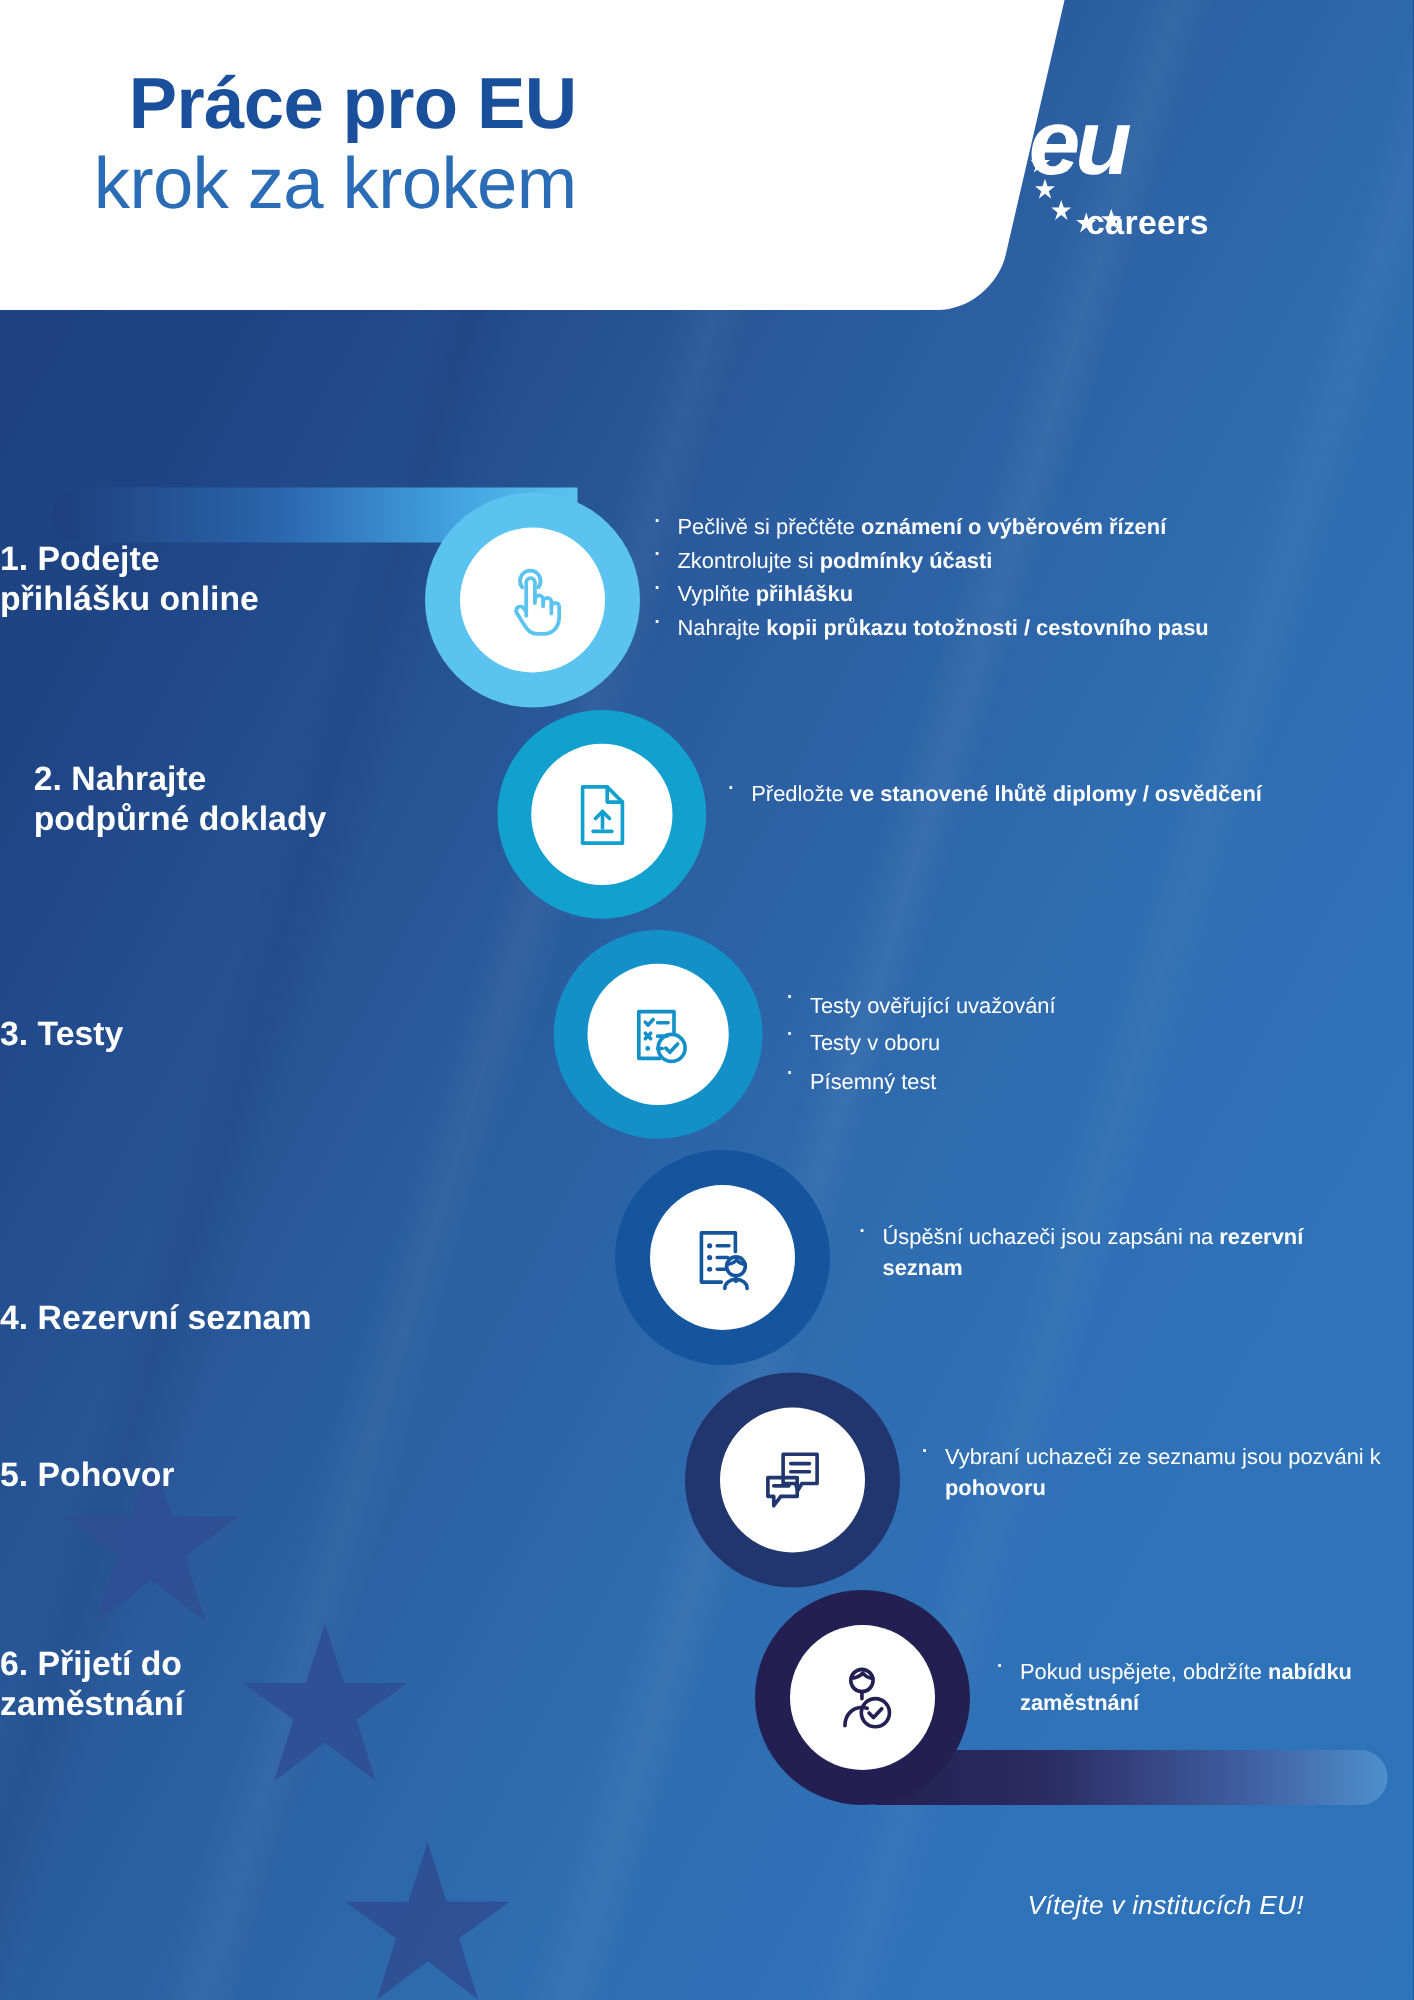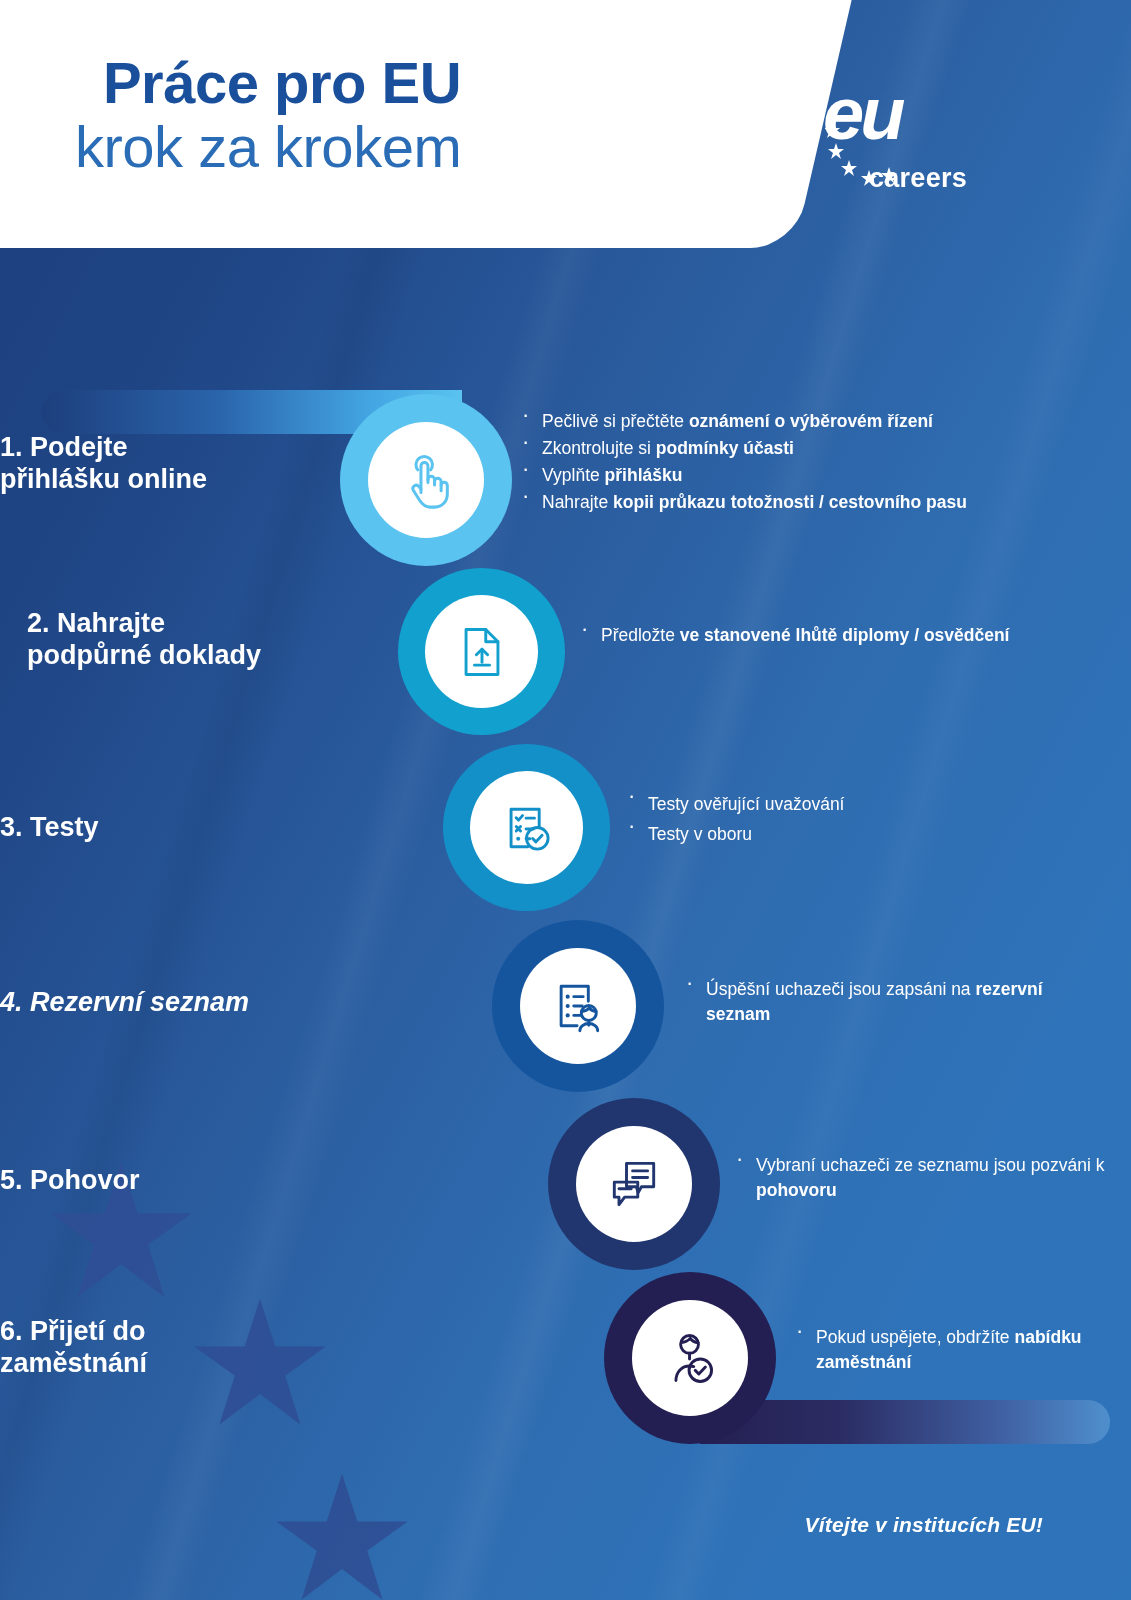--- a/index.html
+++ b/index.html
@@ -121,21 +121,21 @@
     color:#ffffff;
   }
   .bullets b{ font-weight:bold; }
 
   
   .bar{ position:absolute; z-index:2; }
 
   .footer-note{
     position:absolute; right:88px; top:1513px;
     color:#ffffff; font-size:21px;
-    font-weight:bold; font-style:italic;
+    font-weight:normal; font-style:italic;
     letter-spacing:.2px; z-index:5;
   }
 </style>
 </head>
 <body>
 
 <div id="poster">
   <div class="streaks"></div>
 
   <svg class="bgstar" style="left:46px; top:1158px;" width="150" height="145" viewBox="0 0 100 95">
@@ -251,41 +251,44 @@
         <div>3. Testy</div>
       </div>
       <div class="bullets" style="left:622px; top:790px; width:430px; font-size:17.5px; line-height:1.62;">
         <ul>
           <li>
             <span>Testy ověřující uvažování</span>
           </li>
           <li>
             <span>Testy v oboru</span>
           </li>
+          <li>
+            <span>Písemný test</span>
+          </li>
         </ul>
       </div>
     </div>
 
     <div class="step">
       <div class="circle" style="left:492px; top:920px; width:172px; height:172px; background:#15559e;">
         <div class="inner" style="width:116px; height:116px;">
           <svg width="60" height="60" viewBox="0 0 64 64" fill="none" stroke="#15559e" stroke-width="3.1" stroke-linecap="round" stroke-linejoin="round">
             <path d="M43 27V11H14v42h17"></path>
             <circle cx="21" cy="22" r="2.2" fill="#15559e" stroke="none"></circle>
             <circle cx="21" cy="32" r="2.2" fill="#15559e" stroke="none"></circle>
             <circle cx="21" cy="42" r="2.2" fill="#15559e" stroke="none"></circle>
             <path d="M27.5 22h10M27.5 32h9M27.5 42h7"></path>
             <path d="M35.5 39.5a8 8 0 1 1 16 0 8 8 0 0 1-16 0z"></path>
             <path d="M36 37.8c3.2-.2 6.2-1.6 8.1-3.8 1.4 2.1 4 3.6 7.1 3.9"></path>
             <path d="M43.5 47.5v5"></path>
             <path d="M34 58.5c0-4.7 4.3-7.8 9.5-7.8s9.5 3.1 9.5 7.8"></path>
           </svg>
         </div>
       </div>
-      <div class="step-label" style="left:0px; top:987px; width:468px; font-size:27px;font-style:italic;">
+      <div class="step-label" style="left:0px; top:1039px; width:468px; font-size:27px;">
         <div>4. Rezervní seznam</div>
       </div>
       <div class="bullets" style="left:680px; top:977px; width:430px; font-size:17.5px; line-height:1.45;">
         <ul>
           <li>
             <span>Úspěšní uchazeči jsou zapsáni na </span><b>rezervní seznam</b>
           </li>
         </ul>
       </div>
     </div>

